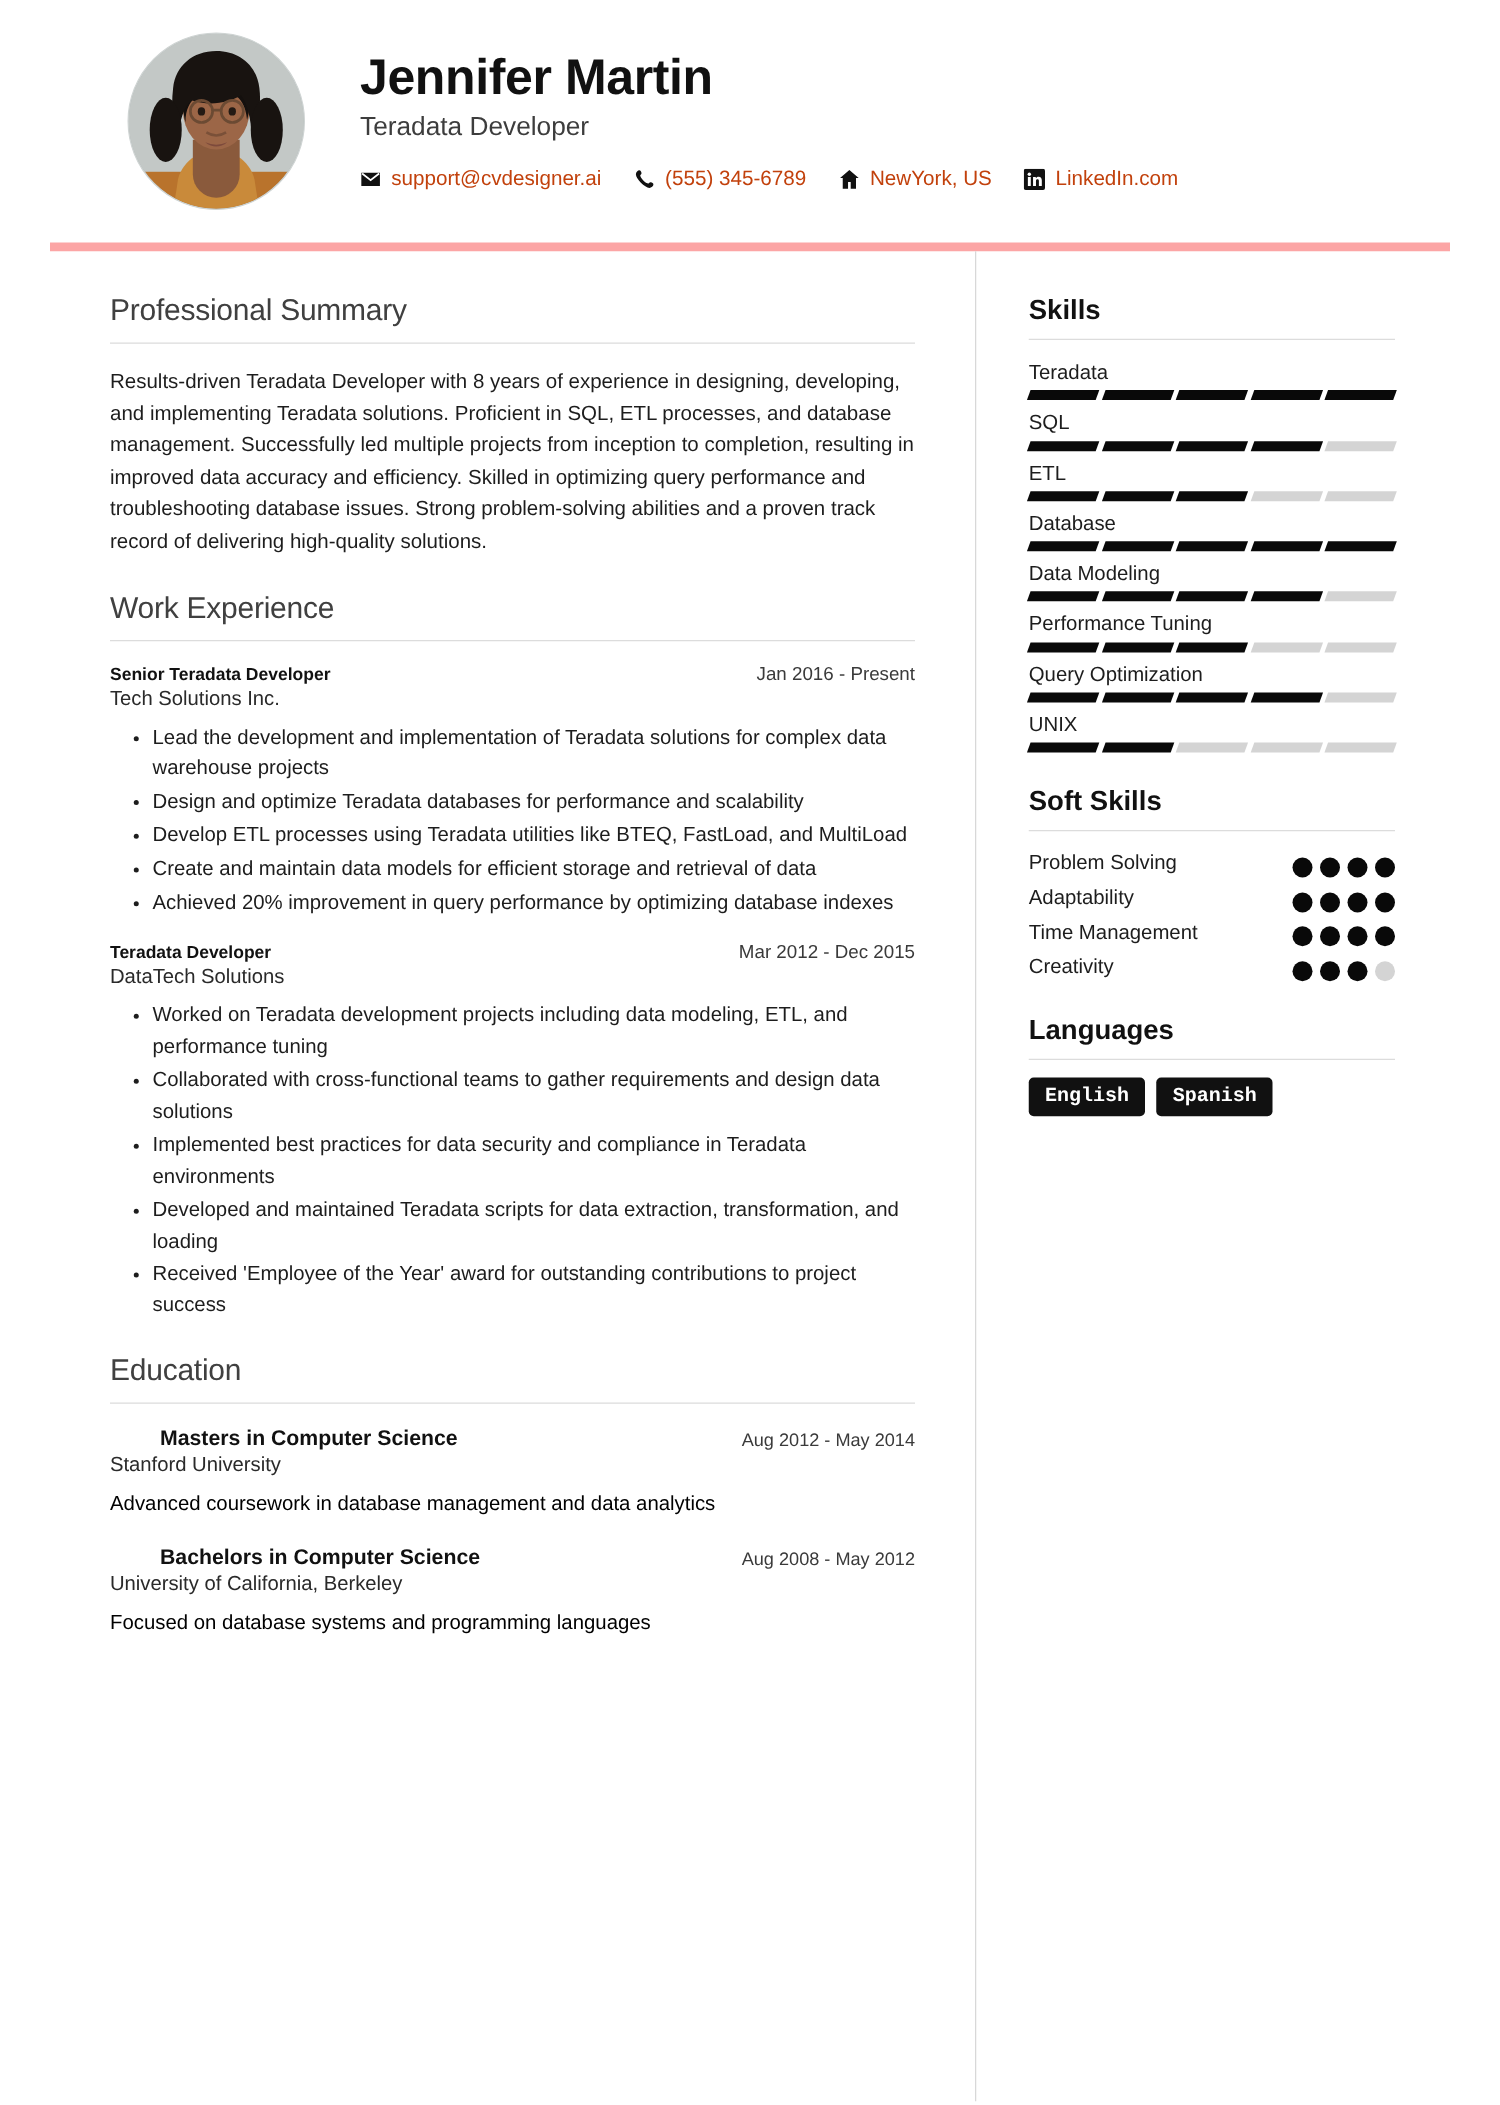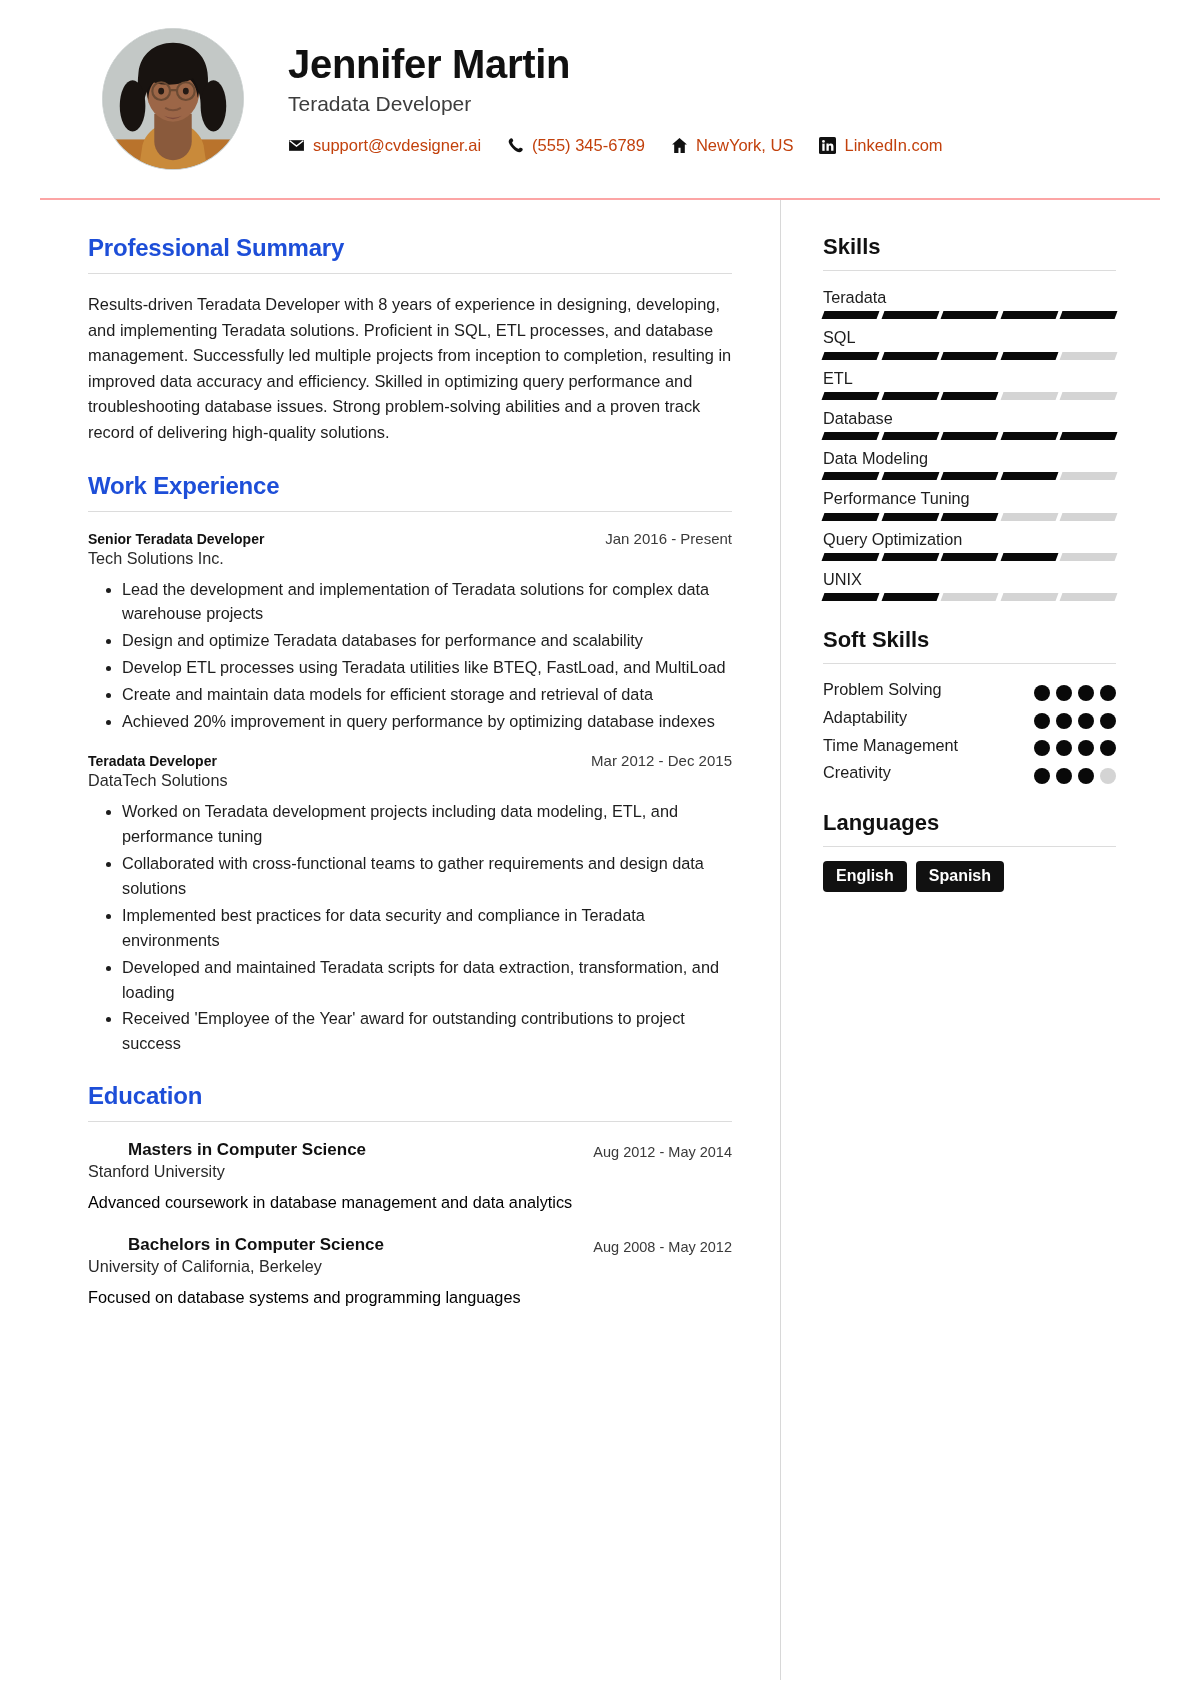--- a/index.html
+++ b/index.html
@@ -18,21 +18,21 @@
     background: #fff;
     height: 1684px;
     overflow: hidden;
   }
 
   
   .header {
     display: flex;
     align-items: center;
     padding: 26px 0 26px 62px;
-    border-bottom: 2px solid #fca5a5;
+    border-bottom: 7px solid #fca5a5;
     min-height: 200px;
   }
   .avatar {
     width: 142px;
     height: 142px;
     border-radius: 50%;
     flex: 0 0 142px;
     background: #b9bfbe;
     position: relative;
     overflow: hidden;
@@ -76,23 +76,23 @@
     display: flex;
     align-items: stretch;
     min-height: 1480px;
   }
   .left  { width: 740px; padding: 34px 48px 0 48px; }
   .right { width: 380px; padding: 34px 44px 0 42px; border-left: 1px solid #d8d8d8; }
 
   
   .sec-title {
     font-size: 24px;
-    font-weight: 700;
+    font-weight: 400;
     letter-spacing: -0.2px;
-    color: #1d4ed8;
+    color: #404040;
   }
   .sec-rule {
     height: 1px;
     background: #dcdcdc;
     margin: 11px 0 18px 0;
   }
   .sec { margin-bottom: 26px; }
   .side-title { font-size: 22px; font-weight: 700; color: #111; }
   .side-rule { height: 1px; background: #dcdcdc; margin: 10px 0 14px 0; }
 
@@ -169,21 +169,21 @@
     gap: 6px;
     width: 82px;
     justify-content: flex-start;
     flex: 0 0 82px;
     padding-top: 4px;
   }
   .dot { width: 16px; height: 16px; border-radius: 50%; background: #d4d4d4; }
   .dot.on { background: #090909; }
 
   
-  .langs { display: flex; flex-wrap: wrap; gap: 9px; margin-top: 2px; }
+  .langs { display: flex; flex-wrap: wrap; gap: 9px; margin-top: 2px; font-family: Liberation Mono, monospace; }
   .lang-chip {
     background: #111;
     color: #fff;
     font-size: 16px;
     font-weight: 600;
     padding: 5px 13px 6px 13px;
     border-radius: 4px;
     line-height: 1.25;
   }
 </style>

